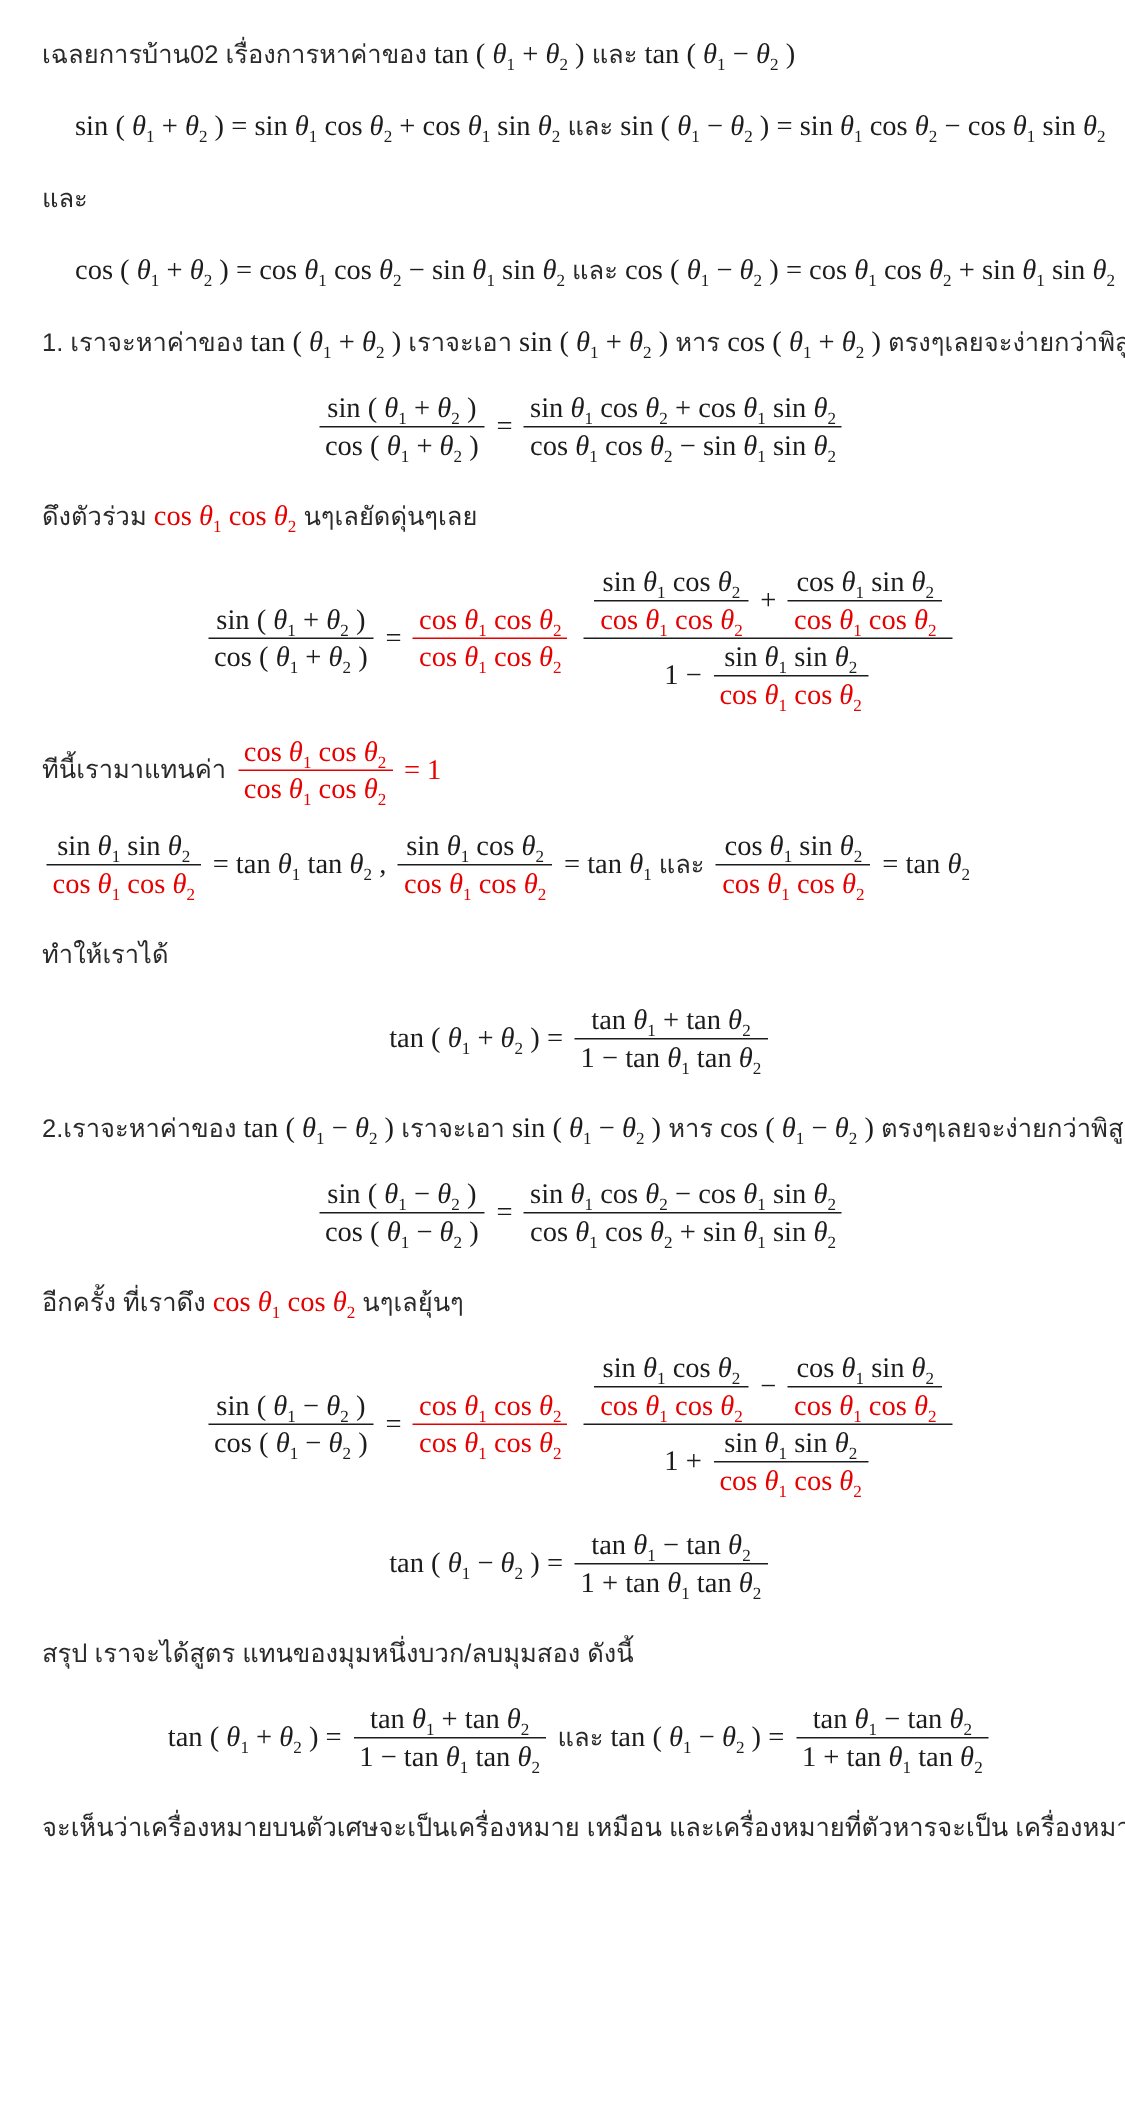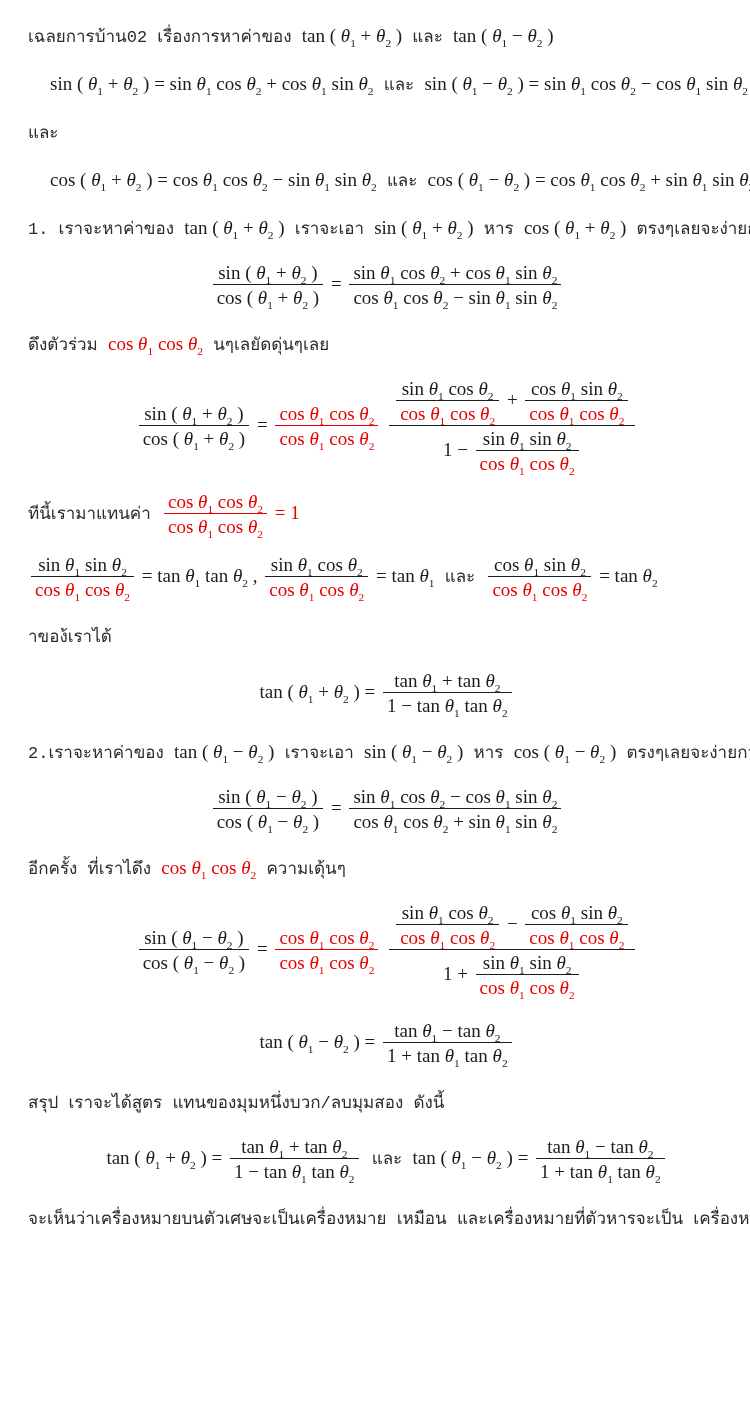--- a/index.html
+++ b/index.html
@@ -15,21 +15,21 @@
     min-height:1410px;
     padding:14px 26px 12px 28px;
     font-family:"Liberation Serif", serif;
     color:var(--ink);
   }
   .line{margin:21px 0;white-space:nowrap;}
   .line:first-child{margin-top:8px;}
   .center{text-align:center;padding-left:22px;}
   .big{margin:16px 0;}
   .txt{
-    font-family:Liberation Mono, monospace;
+    font-family:Liberation Sans, sans-serif;
     font-size:17px;
     color:var(--ink);
   }
   .math{
     font-family:"Liberation Serif", serif;
     font-size:19px;
     color:var(--math-ink);
     white-space:nowrap;
   }
   .th{font-style:italic;}
@@ -61,23 +61,23 @@
     <div class="line "><span class="txt">เฉลยการบ้าน02 เรื่องการหาค่าของ </span><span class="math">tan ( <span><span class="th">θ</span><sub class="sb">1</sub></span> + <span><span class="th">θ</span><sub class="sb">2</sub></span> )</span><span class="txt"> และ </span><span class="math">tan ( <span><span class="th">θ</span><sub class="sb">1</sub></span> − <span><span class="th">θ</span><sub class="sb">2</sub></span> )</span></div>
     <div class="line center"><span class="math">sin ( <span><span class="th">θ</span><sub class="sb">1</sub></span> + <span><span class="th">θ</span><sub class="sb">2</sub></span> ) = sin <span><span class="th">θ</span><sub class="sb">1</sub></span> cos <span><span class="th">θ</span><sub class="sb">2</sub></span> + cos <span><span class="th">θ</span><sub class="sb">1</sub></span> sin <span><span class="th">θ</span><sub class="sb">2</sub></span></span><span class="txt">  และ  </span><span class="math">sin ( <span><span class="th">θ</span><sub class="sb">1</sub></span> − <span><span class="th">θ</span><sub class="sb">2</sub></span> ) = sin <span><span class="th">θ</span><sub class="sb">1</sub></span> cos <span><span class="th">θ</span><sub class="sb">2</sub></span> − cos <span><span class="th">θ</span><sub class="sb">1</sub></span> sin <span><span class="th">θ</span><sub class="sb">2</sub></span></span></div>
     <div class="line "><span class="txt">และ</span></div>
     <div class="line center"><span class="math">cos ( <span><span class="th">θ</span><sub class="sb">1</sub></span> + <span><span class="th">θ</span><sub class="sb">2</sub></span> ) = cos <span><span class="th">θ</span><sub class="sb">1</sub></span> cos <span><span class="th">θ</span><sub class="sb">2</sub></span> − sin <span><span class="th">θ</span><sub class="sb">1</sub></span> sin <span><span class="th">θ</span><sub class="sb">2</sub></span></span><span class="txt"> และ </span><span class="math">cos ( <span><span class="th">θ</span><sub class="sb">1</sub></span> − <span><span class="th">θ</span><sub class="sb">2</sub></span> ) = cos <span><span class="th">θ</span><sub class="sb">1</sub></span> cos <span><span class="th">θ</span><sub class="sb">2</sub></span> + sin <span><span class="th">θ</span><sub class="sb">1</sub></span> sin <span><span class="th">θ</span><sub class="sb">2</sub></span></span></div>
     <div class="line "><span class="txt">1. เราจะหาค่าของ </span><span class="math">tan ( <span><span class="th">θ</span><sub class="sb">1</sub></span> + <span><span class="th">θ</span><sub class="sb">2</sub></span> )</span><span class="txt"> เราจะเอา </span><span class="math">sin ( <span><span class="th">θ</span><sub class="sb">1</sub></span> + <span><span class="th">θ</span><sub class="sb">2</sub></span> )</span><span class="txt"> หาร </span><span class="math">cos ( <span><span class="th">θ</span><sub class="sb">1</sub></span> + <span><span class="th">θ</span><sub class="sb">2</sub></span> )</span><span class="txt"> ตรงๆเลยจะง่ายกว่าพิสูจน์จากรูปครับ</span></div>
     <div class="line center"><span class="math"><span class="frac"><span class="num">sin ( <span><span class="th">θ</span><sub class="sb">1</sub></span> + <span><span class="th">θ</span><sub class="sb">2</sub></span> )</span><span class="den">cos ( <span><span class="th">θ</span><sub class="sb">1</sub></span> + <span><span class="th">θ</span><sub class="sb">2</sub></span> )</span></span> = <span class="frac"><span class="num">sin <span><span class="th">θ</span><sub class="sb">1</sub></span> cos <span><span class="th">θ</span><sub class="sb">2</sub></span> + cos <span><span class="th">θ</span><sub class="sb">1</sub></span> sin <span><span class="th">θ</span><sub class="sb">2</sub></span></span><span class="den">cos <span><span class="th">θ</span><sub class="sb">1</sub></span> cos <span><span class="th">θ</span><sub class="sb">2</sub></span> − sin <span><span class="th">θ</span><sub class="sb">1</sub></span> sin <span><span class="th">θ</span><sub class="sb">2</sub></span></span></span></span></div>
     <div class="line "><span class="txt">ดึงตัวร่วม </span><span class="math"><span class="red">cos <span><span class="th">θ</span><sub class="sb">1</sub></span> cos <span><span class="th">θ</span><sub class="sb">2</sub></span></span></span><span class="txt">  นๆเลยัดดุ่นๆเลย</span></div>
     <div class="line center big"><span class="math"><span class="frac"><span class="num">sin ( <span><span class="th">θ</span><sub class="sb">1</sub></span> + <span><span class="th">θ</span><sub class="sb">2</sub></span> )</span><span class="den">cos ( <span><span class="th">θ</span><sub class="sb">1</sub></span> + <span><span class="th">θ</span><sub class="sb">2</sub></span> )</span></span> = <span class="red"><span class="frac"><span class="num">cos <span><span class="th">θ</span><sub class="sb">1</sub></span> cos <span><span class="th">θ</span><sub class="sb">2</sub></span></span><span class="den">cos <span><span class="th">θ</span><sub class="sb">1</sub></span> cos <span><span class="th">θ</span><sub class="sb">2</sub></span></span></span></span> <span class="frac"><span class="num"><span class="frac"><span class="num">sin <span><span class="th">θ</span><sub class="sb">1</sub></span> cos <span><span class="th">θ</span><sub class="sb">2</sub></span></span><span class="den"><span class="red">cos <span><span class="th">θ</span><sub class="sb">1</sub></span> cos <span><span class="th">θ</span><sub class="sb">2</sub></span></span></span></span> + <span class="frac"><span class="num">cos <span><span class="th">θ</span><sub class="sb">1</sub></span> sin <span><span class="th">θ</span><sub class="sb">2</sub></span></span><span class="den"><span class="red">cos <span><span class="th">θ</span><sub class="sb">1</sub></span> cos <span><span class="th">θ</span><sub class="sb">2</sub></span></span></span></span></span><span class="den">1 − <span class="frac"><span class="num">sin <span><span class="th">θ</span><sub class="sb">1</sub></span> sin <span><span class="th">θ</span><sub class="sb">2</sub></span></span><span class="den"><span class="red">cos <span><span class="th">θ</span><sub class="sb">1</sub></span> cos <span><span class="th">θ</span><sub class="sb">2</sub></span></span></span></span></span></span></span></div>
     <div class="line big"><span class="txt">ทีนี้เรามาแทนค่า </span><span class="math"><span class="red"><span class="frac"><span class="num">cos <span><span class="th">θ</span><sub class="sb">1</sub></span> cos <span><span class="th">θ</span><sub class="sb">2</sub></span></span><span class="den">cos <span><span class="th">θ</span><sub class="sb">1</sub></span> cos <span><span class="th">θ</span><sub class="sb">2</sub></span></span></span> = 1</span></span></div>
     <div class="line big"><span class="math"><span class="frac"><span class="num">sin <span><span class="th">θ</span><sub class="sb">1</sub></span> sin <span><span class="th">θ</span><sub class="sb">2</sub></span></span><span class="den"><span class="red">cos <span><span class="th">θ</span><sub class="sb">1</sub></span> cos <span><span class="th">θ</span><sub class="sb">2</sub></span></span></span></span> = tan <span><span class="th">θ</span><sub class="sb">1</sub></span> tan <span><span class="th">θ</span><sub class="sb">2</sub></span> ,  <span class="frac"><span class="num">sin <span><span class="th">θ</span><sub class="sb">1</sub></span> cos <span><span class="th">θ</span><sub class="sb">2</sub></span></span><span class="den"><span class="red">cos <span><span class="th">θ</span><sub class="sb">1</sub></span> cos <span><span class="th">θ</span><sub class="sb">2</sub></span></span></span></span> = tan <span><span class="th">θ</span><sub class="sb">1</sub></span></span><span class="txt">  และ  </span><span class="math"><span class="frac"><span class="num">cos <span><span class="th">θ</span><sub class="sb">1</sub></span> sin <span><span class="th">θ</span><sub class="sb">2</sub></span></span><span class="den"><span class="red">cos <span><span class="th">θ</span><sub class="sb">1</sub></span> cos <span><span class="th">θ</span><sub class="sb">2</sub></span></span></span></span> = tan <span><span class="th">θ</span><sub class="sb">2</sub></span></span></div>
-    <div class="line "><span class="txt">าของ้เราได้</span></div>
+    <div class="line "><span class="txt">ทำให้เราได้</span></div>
     <div class="line center"><span class="math">tan ( <span><span class="th">θ</span><sub class="sb">1</sub></span> + <span><span class="th">θ</span><sub class="sb">2</sub></span> ) = <span class="frac"><span class="num">tan <span><span class="th">θ</span><sub class="sb">1</sub></span> + tan <span><span class="th">θ</span><sub class="sb">2</sub></span></span><span class="den">1 − tan <span><span class="th">θ</span><sub class="sb">1</sub></span> tan <span><span class="th">θ</span><sub class="sb">2</sub></span></span></span></span></div>
     <div class="line "><span class="txt">2.เราจะหาค่าของ </span><span class="math">tan ( <span><span class="th">θ</span><sub class="sb">1</sub></span> − <span><span class="th">θ</span><sub class="sb">2</sub></span> )</span><span class="txt"> เราจะเอา </span><span class="math">sin ( <span><span class="th">θ</span><sub class="sb">1</sub></span> − <span><span class="th">θ</span><sub class="sb">2</sub></span> )</span><span class="txt"> หาร </span><span class="math">cos ( <span><span class="th">θ</span><sub class="sb">1</sub></span> − <span><span class="th">θ</span><sub class="sb">2</sub></span> )</span><span class="txt"> ตรงๆเลยจะง่ายกว่าพิสูจน์จากรูปครับ</span></div>
     <div class="line center"><span class="math"><span class="frac"><span class="num">sin ( <span><span class="th">θ</span><sub class="sb">1</sub></span> − <span><span class="th">θ</span><sub class="sb">2</sub></span> )</span><span class="den">cos ( <span><span class="th">θ</span><sub class="sb">1</sub></span> − <span><span class="th">θ</span><sub class="sb">2</sub></span> )</span></span> = <span class="frac"><span class="num">sin <span><span class="th">θ</span><sub class="sb">1</sub></span> cos <span><span class="th">θ</span><sub class="sb">2</sub></span> − cos <span><span class="th">θ</span><sub class="sb">1</sub></span> sin <span><span class="th">θ</span><sub class="sb">2</sub></span></span><span class="den">cos <span><span class="th">θ</span><sub class="sb">1</sub></span> cos <span><span class="th">θ</span><sub class="sb">2</sub></span> + sin <span><span class="th">θ</span><sub class="sb">1</sub></span> sin <span><span class="th">θ</span><sub class="sb">2</sub></span></span></span></span></div>
-    <div class="line "><span class="txt">อีกครั้ง ที่เราไดึง </span><span class="math"><span class="red">cos <span><span class="th">θ</span><sub class="sb">1</sub></span> cos <span><span class="th">θ</span><sub class="sb">2</sub></span></span></span><span class="txt"> ความเดุ้นๆ</span></div>
+    <div class="line "><span class="txt">อีกครั้ง ที่เราดึง </span><span class="math"><span class="red">cos <span><span class="th">θ</span><sub class="sb">1</sub></span> cos <span><span class="th">θ</span><sub class="sb">2</sub></span></span></span><span class="txt"> นๆเลยุ้นๆ</span></div>
     <div class="line center big"><span class="math"><span class="frac"><span class="num">sin ( <span><span class="th">θ</span><sub class="sb">1</sub></span> − <span><span class="th">θ</span><sub class="sb">2</sub></span> )</span><span class="den">cos ( <span><span class="th">θ</span><sub class="sb">1</sub></span> − <span><span class="th">θ</span><sub class="sb">2</sub></span> )</span></span> = <span class="red"><span class="frac"><span class="num">cos <span><span class="th">θ</span><sub class="sb">1</sub></span> cos <span><span class="th">θ</span><sub class="sb">2</sub></span></span><span class="den">cos <span><span class="th">θ</span><sub class="sb">1</sub></span> cos <span><span class="th">θ</span><sub class="sb">2</sub></span></span></span></span> <span class="frac"><span class="num"><span class="frac"><span class="num">sin <span><span class="th">θ</span><sub class="sb">1</sub></span> cos <span><span class="th">θ</span><sub class="sb">2</sub></span></span><span class="den"><span class="red">cos <span><span class="th">θ</span><sub class="sb">1</sub></span> cos <span><span class="th">θ</span><sub class="sb">2</sub></span></span></span></span> − <span class="frac"><span class="num">cos <span><span class="th">θ</span><sub class="sb">1</sub></span> sin <span><span class="th">θ</span><sub class="sb">2</sub></span></span><span class="den"><span class="red">cos <span><span class="th">θ</span><sub class="sb">1</sub></span> cos <span><span class="th">θ</span><sub class="sb">2</sub></span></span></span></span></span><span class="den">1 + <span class="frac"><span class="num">sin <span><span class="th">θ</span><sub class="sb">1</sub></span> sin <span><span class="th">θ</span><sub class="sb">2</sub></span></span><span class="den"><span class="red">cos <span><span class="th">θ</span><sub class="sb">1</sub></span> cos <span><span class="th">θ</span><sub class="sb">2</sub></span></span></span></span></span></span></span></div>
     <div class="line center"><span class="math">tan ( <span><span class="th">θ</span><sub class="sb">1</sub></span> − <span><span class="th">θ</span><sub class="sb">2</sub></span> ) = <span class="frac"><span class="num">tan <span><span class="th">θ</span><sub class="sb">1</sub></span> − tan <span><span class="th">θ</span><sub class="sb">2</sub></span></span><span class="den">1 + tan <span><span class="th">θ</span><sub class="sb">1</sub></span> tan <span><span class="th">θ</span><sub class="sb">2</sub></span></span></span></span></div>
     <div class="line "><span class="txt">สรุป เราจะได้สูตร แทนของมุมหนึ่งบวก/ลบมุมสอง ดังนี้</span></div>
     <div class="line center"><span class="math">tan ( <span><span class="th">θ</span><sub class="sb">1</sub></span> + <span><span class="th">θ</span><sub class="sb">2</sub></span> ) = <span class="frac"><span class="num">tan <span><span class="th">θ</span><sub class="sb">1</sub></span> + tan <span><span class="th">θ</span><sub class="sb">2</sub></span></span><span class="den">1 − tan <span><span class="th">θ</span><sub class="sb">1</sub></span> tan <span><span class="th">θ</span><sub class="sb">2</sub></span></span></span></span><span class="txt">    และ   </span><span class="math">tan ( <span><span class="th">θ</span><sub class="sb">1</sub></span> − <span><span class="th">θ</span><sub class="sb">2</sub></span> ) = <span class="frac"><span class="num">tan <span><span class="th">θ</span><sub class="sb">1</sub></span> − tan <span><span class="th">θ</span><sub class="sb">2</sub></span></span><span class="den">1 + tan <span><span class="th">θ</span><sub class="sb">1</sub></span> tan <span><span class="th">θ</span><sub class="sb">2</sub></span></span></span></span></div>
     <div class="line "><span class="txt">จะเห็นว่าเครื่องหมายบนตัวเศษจะเป็นเครื่องหมาย เหมือน และเครื่องหมายที่ตัวหารจะเป็น เครื่องหมายต่าง</span></div>
   </div>
 
 </body></html>

